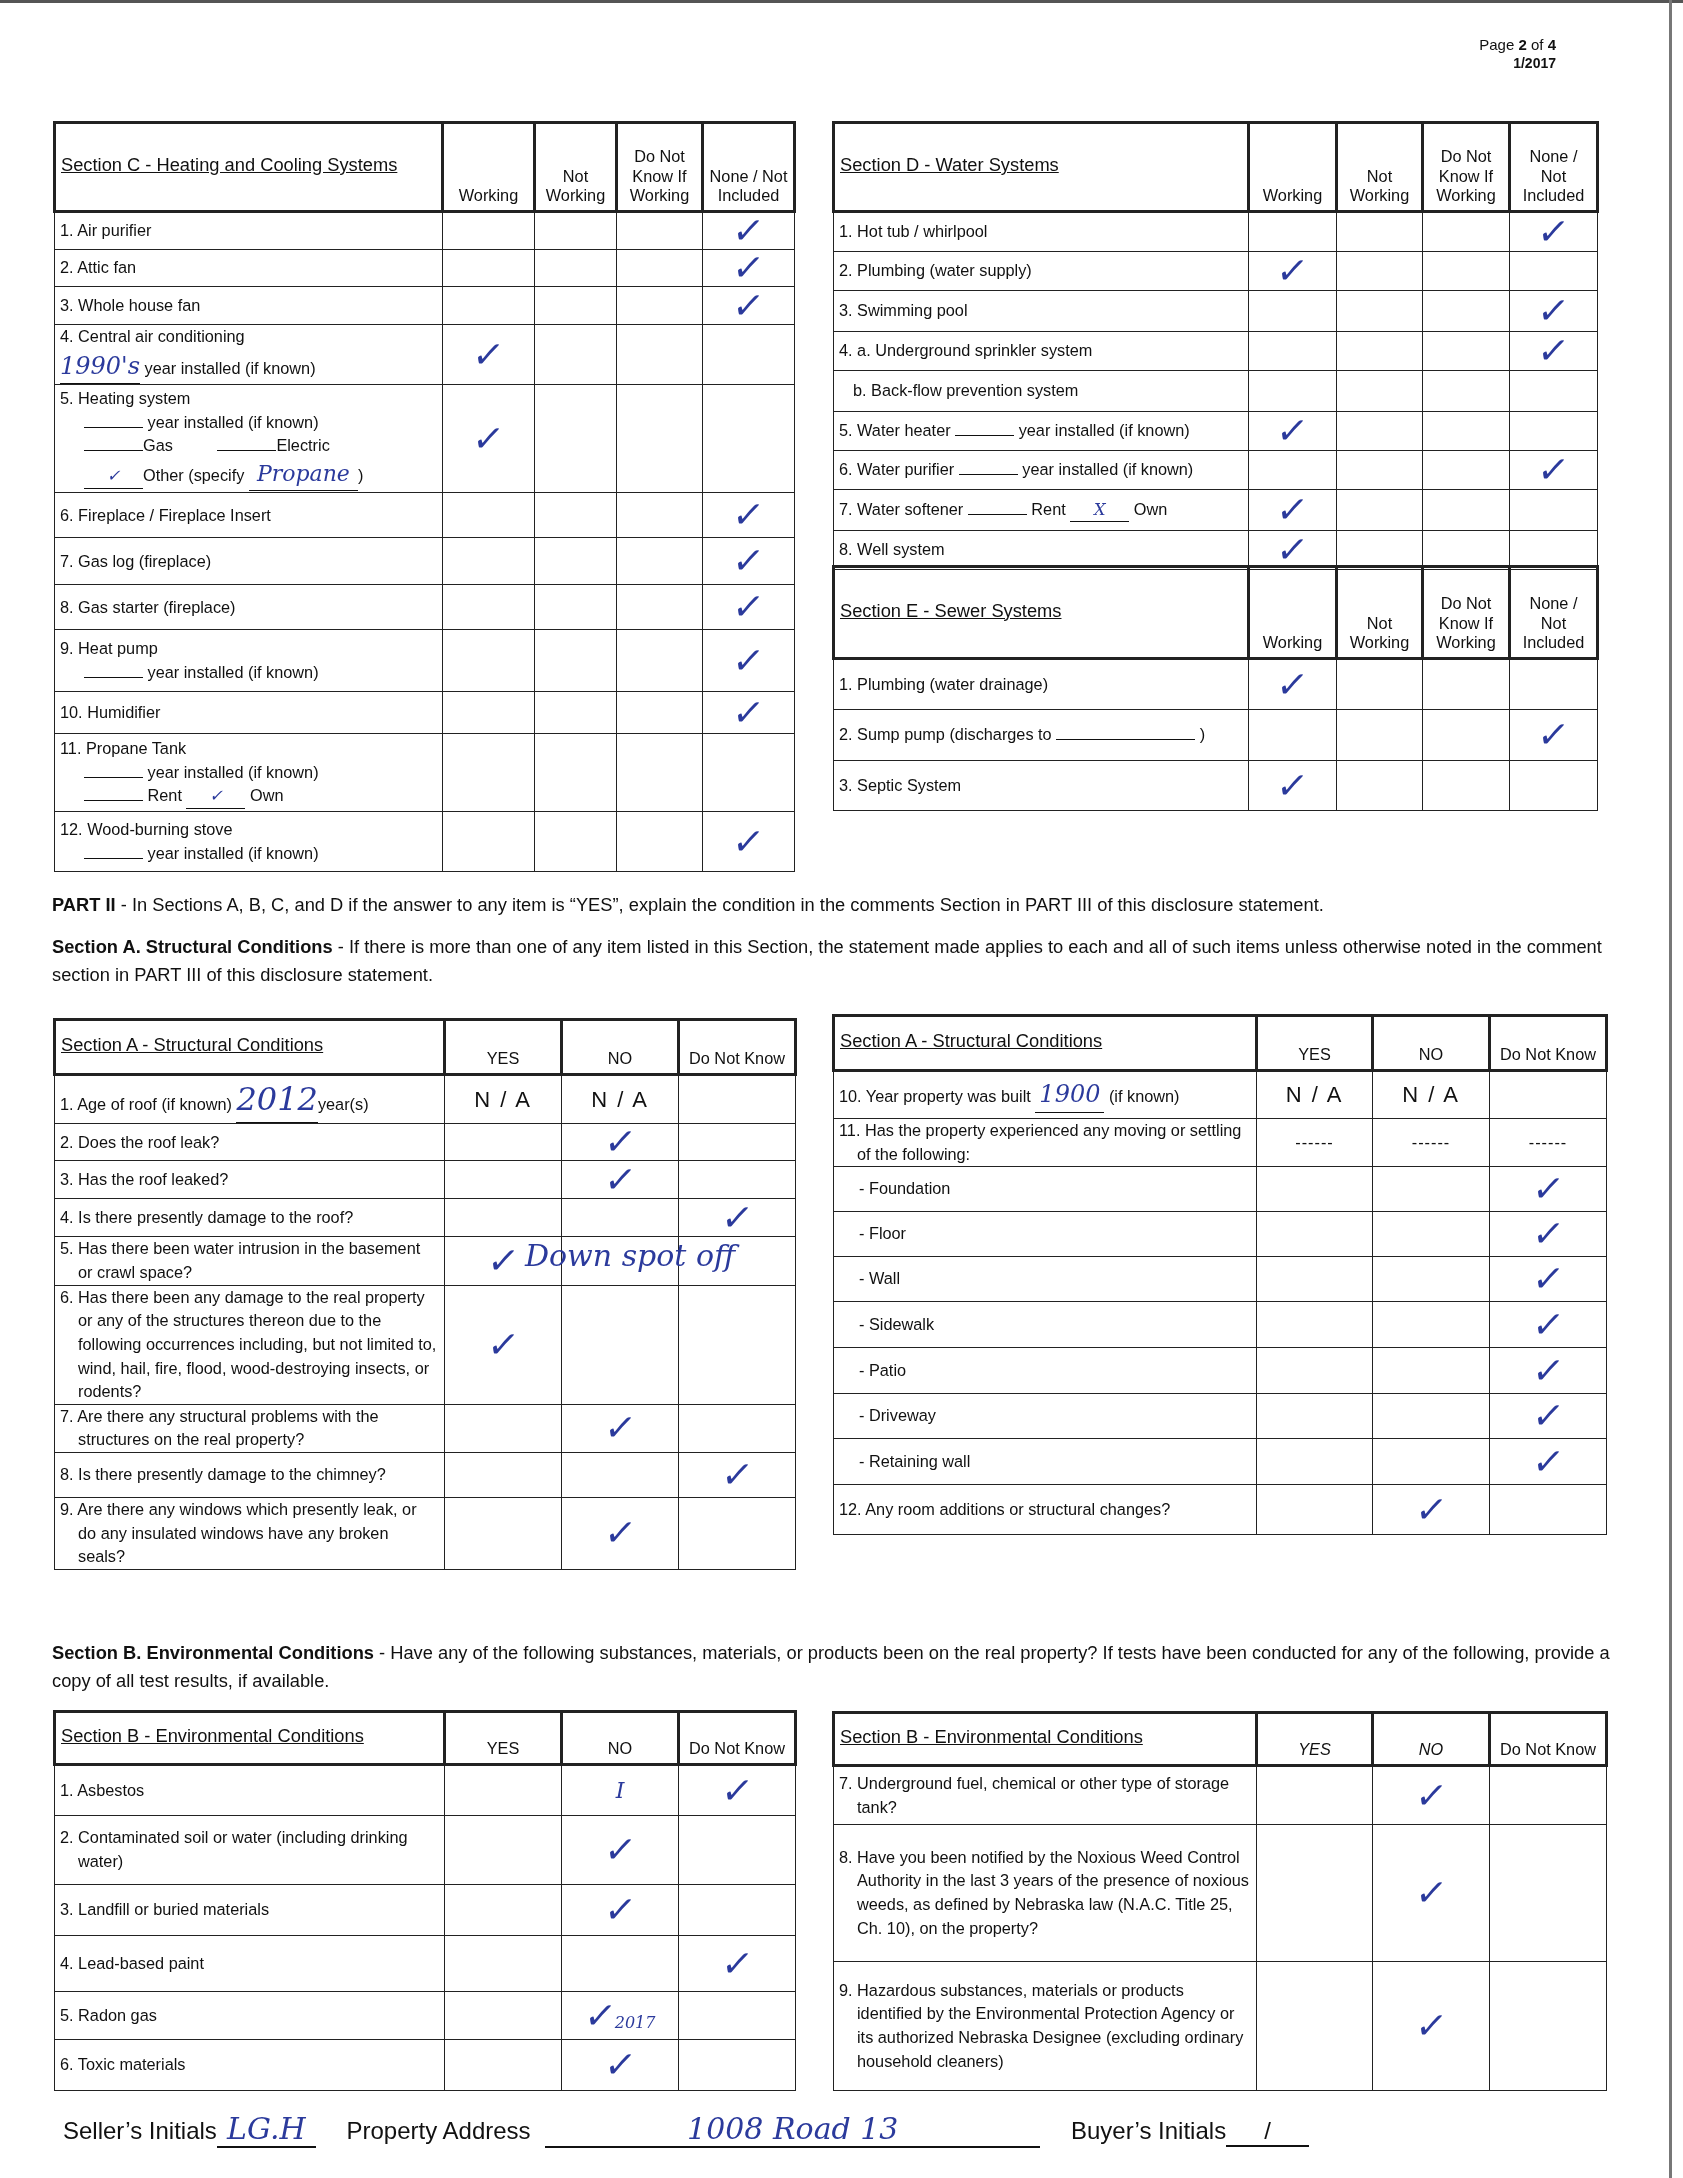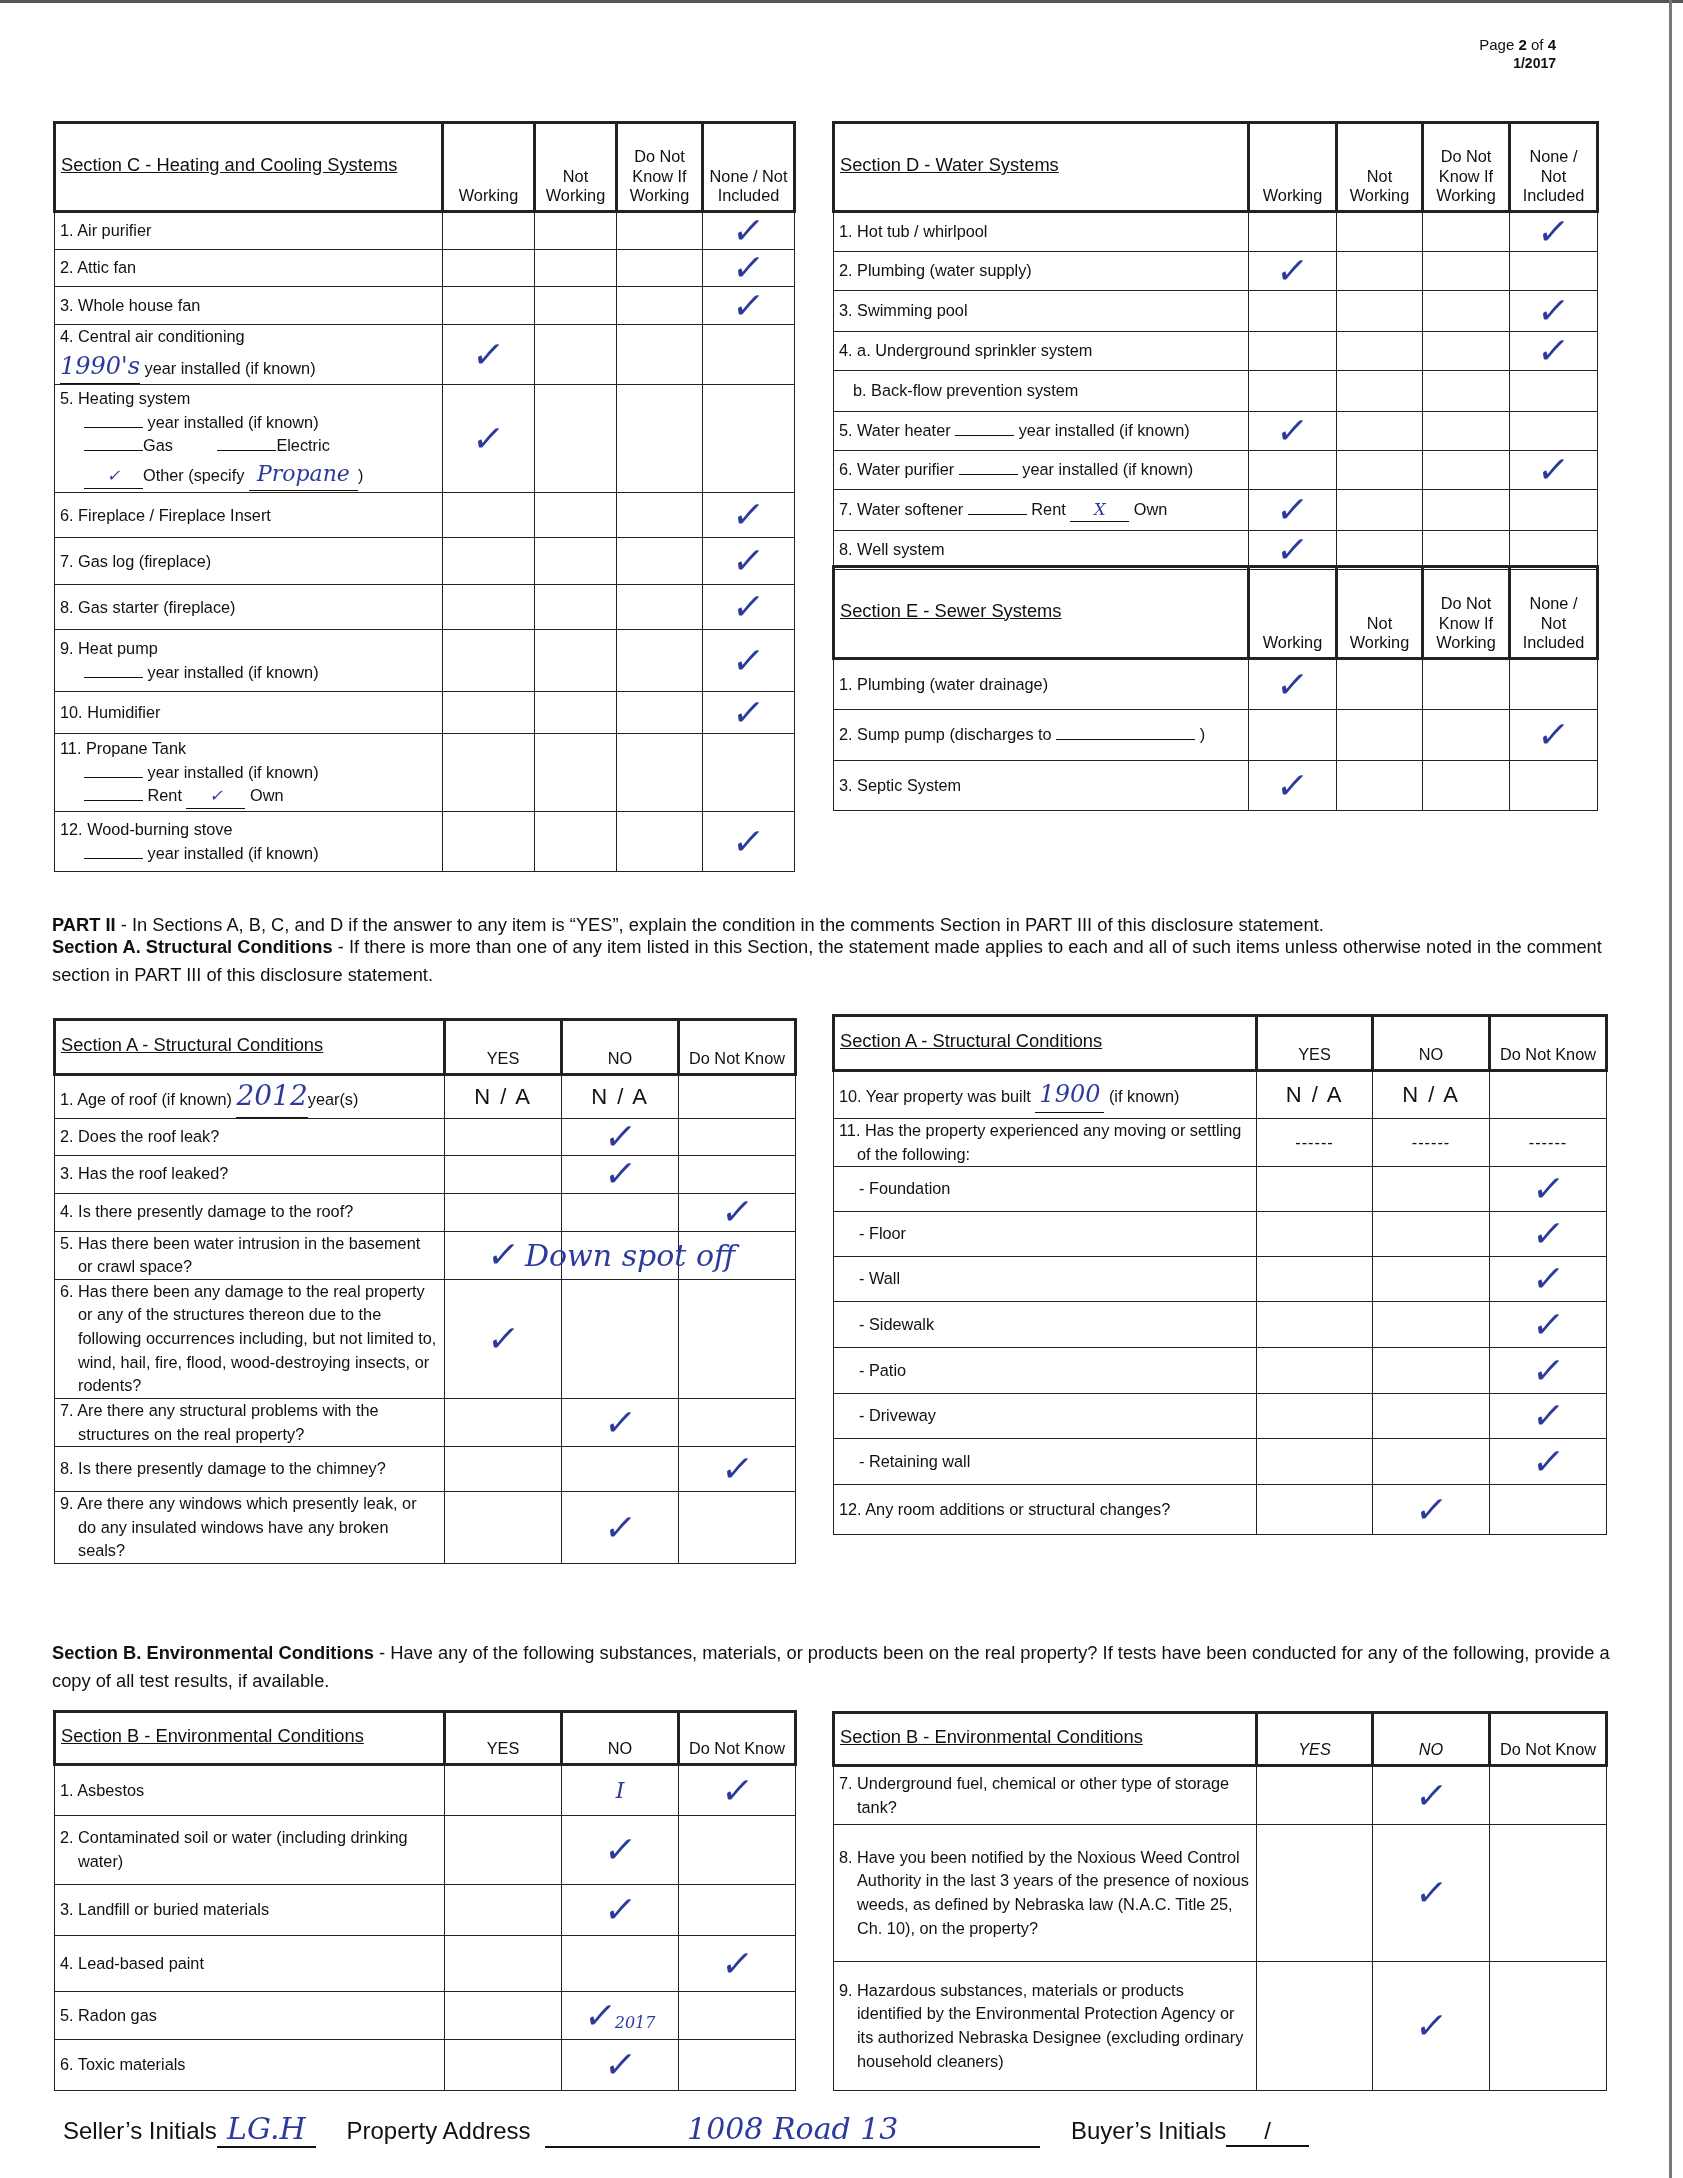--- a/index.html
+++ b/index.html
@@ -323,41 +323,41 @@
           <div>3. Septic System</div>
         </td>
         <td class="c"><span class="check">✓</span></td>
         <td class="c"></td>
         <td class="c"></td>
         <td class="c"></td>
       </tr>
     </tbody>
 </table>
 
-<div class="para" style="top:911px;width:1584px;"><b>PART II</b><span> - In Sections A, B, C, and D if the answer to any item is “YES”, explain the condition in the comments Section in PART III of this disclosure statement.</span></div>
+<div class="para" style="top:891px;width:1584px;"><b>PART II</b><span> - In Sections A, B, C, and D if the answer to any item is “YES”, explain the condition in the comments Section in PART III of this disclosure statement.</span></div>
 <div class="para" style="top:933px;width:1564px;"><b>Section A. Structural Conditions</b><span> - If there is more than one of any item listed in this Section, the statement made applies to each and all of such items unless otherwise noted in the comment section in PART III of this disclosure statement.</span></div>
 
 <table class="form" id="tblAL" style="left:53px;top:1018px;width:741px;">
   <colgroup>
       <col style="width:390px">
       <col style="width:117px">
       <col style="width:117px">
       <col style="width:117px">
     </colgroup>
   <thead>
       <tr style="height:55px">
     <th class="title"><span>Section A - Structural Conditions</span></th>
     <th>YES</th>
     <th>NO</th>
     <th>Do Not Know</th>
   </tr>
     </thead>
   <tbody>
       <tr style="height: 37px;">
-        <td class="lbl">1. Age of roof (if known) <span class="blank ink" style="font-size: 28px; min-width: 69px;">2012</span>year(s)</td>
+        <td class="lbl">1. Age of roof (if known) <span class="blank ink" style="font-size: 32px; min-width: 69px;">2012</span>year(s)</td>
         <td class="c"><span class="na">N / A</span></td>
         <td class="c"><span class="na">N / A</span></td>
         <td class="c"></td>
       </tr>
       <tr style="height: 37px;">
         <td class="lbl">
           <div style="text-indent: -18px; padding-left: 18px;">2. Does the roof leak?</div>
         </td>
         <td class="c"></td>
         <td class="c"><span class="check">✓</span></td>

